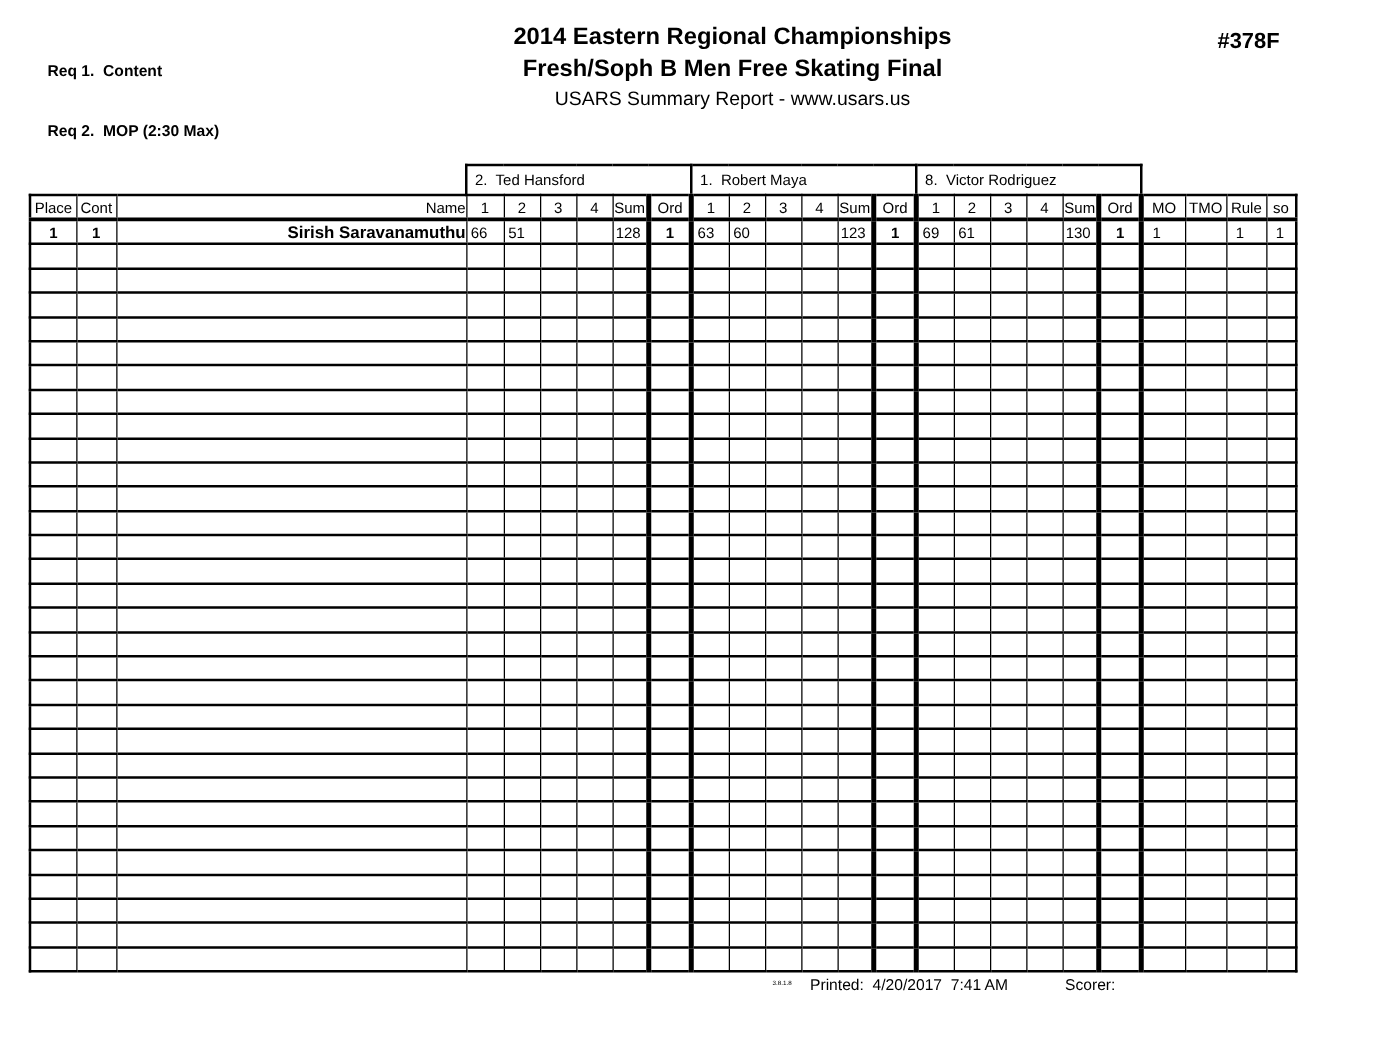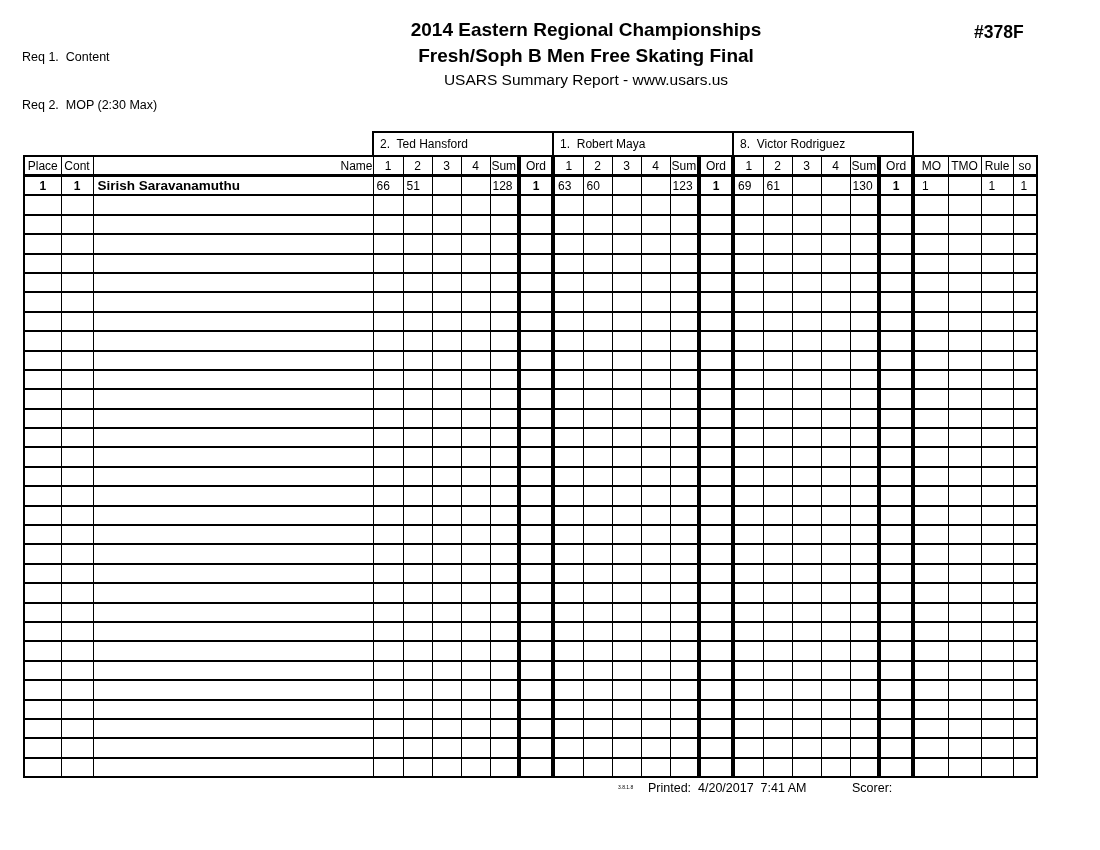--- a/index.html
+++ b/index.html
@@ -7,21 +7,21 @@
     width: 1100px; height: 850px;
     background: #ffffff;
     color: #000000;
     font-family: "Liberation Sans", "DejaVu Sans", sans-serif;
     position: relative;
     overflow: hidden;
   }
   .abs { position: absolute; }
 
   
-  .req-block { left: 22px; top: 17px; font-size: 12.5px; line-height: 16px; white-space: pre; }
+  .req-block { left: 38px; top: 17px; font-size: 12.5px; line-height: 16px; white-space: pre; font-weight: bold; }
   .titles { left: 0; top: 19px; width: 1100px; text-align: center; padding-left: 36px; }
   .t1 { font-size: 19px; font-weight: bold; }
   .t2 { font-size: 15px; margin-top: 3px; white-space: pre; }
   .t3 { font-size: 19px; font-weight: bold; margin-top: 4px; }
   .t4 { font-size: 15.5px; margin-top: 4px; }
   .evnum { left: 958px; top: 22px; font-size: 17.5px; font-weight: bold; margin-left: 16px; }
 
   
   table.results {
     position: absolute; left: 23px; top: 131px;
@@ -45,21 +45,21 @@
 
   .c {
     border: 1px solid #000; border-bottom-width: 2px;
     height: 17.4px; font-size: 12px; text-align: center;
   }
   .first { border-left-width: 2px; }
   .last  { border-right-width: 2px; }
   .ord   { border-left-width: 4px; border-right-width: 4px; }
   tr.lastrow td { border-bottom-width: 2px; }
 
-  .namecol { text-align: left; padding-left: 4px; }
+  .namecol { text-align: right; padding-left: 4px; }
   .namedata { font-size: 13.5px; }
   .s   { text-align: left; padding-left: 3px; }
   .sum { text-align: left; padding-left: 2px; }
   .t   { text-align: left; padding-left: 7px; }
   .b   { font-weight: bold; }
 
   
   .version { left: 618px; top: 784px; font-size: 5px; }
   .printed { left: 648px; top: 781px; font-size: 12.5px; white-space: pre; }
   .scorer  { left: 852px; top: 781px; font-size: 12.5px; }

